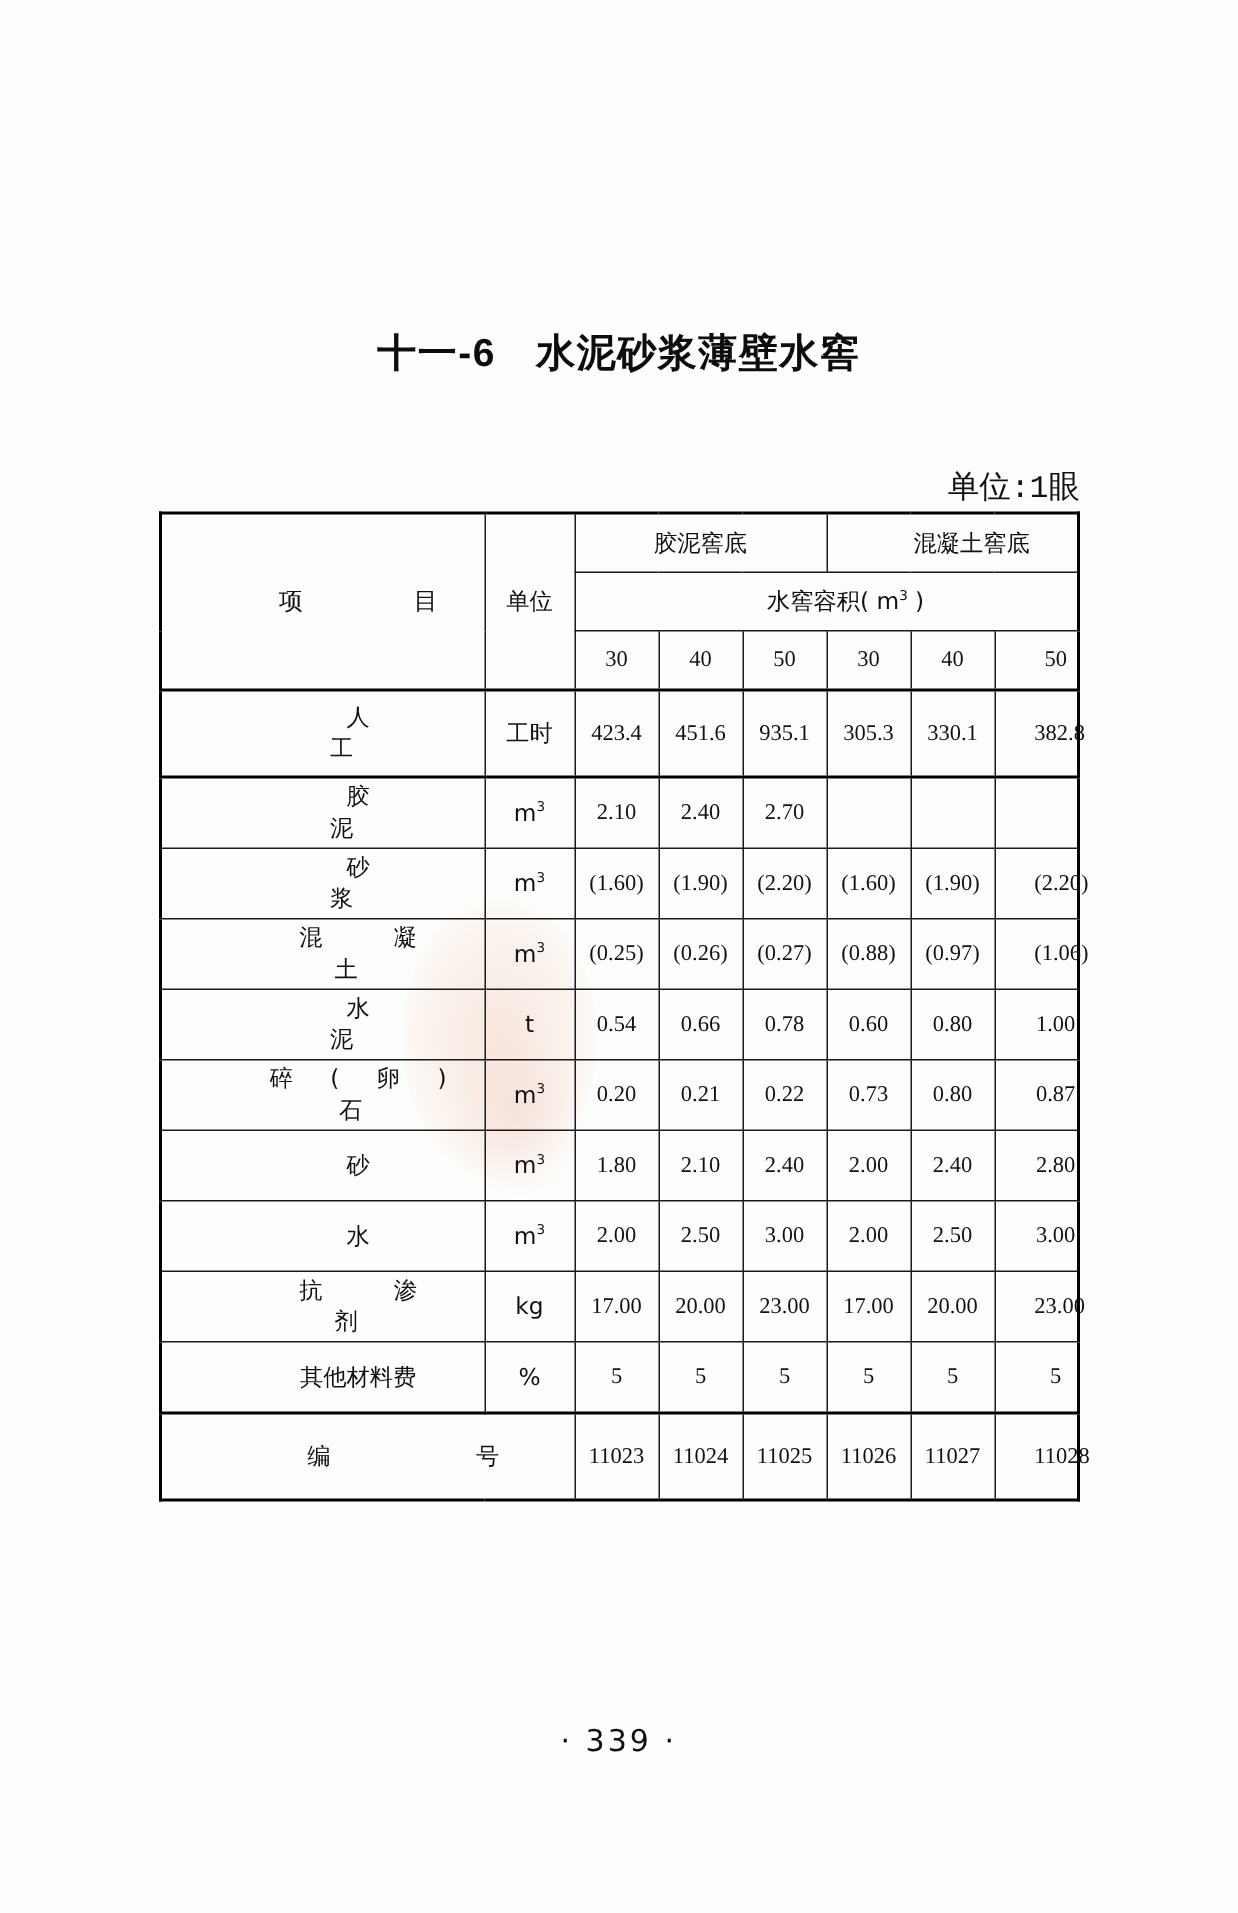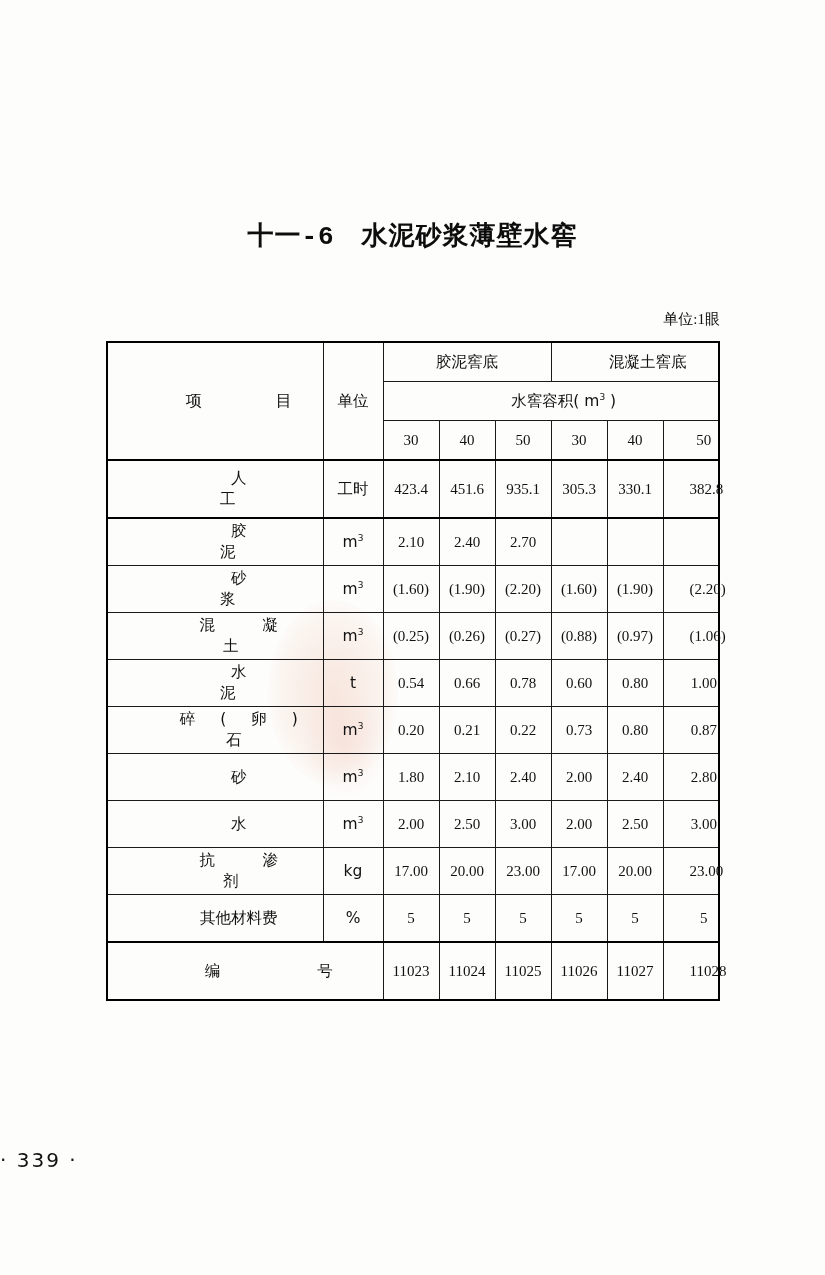--- a/index.html
+++ b/index.html
@@ -43,42 +43,42 @@
     background: radial-gradient(ellipse at 50% 50%, rgba(222,120,90,0.10) 0%, rgba(255,255,255,0) 70%);
     pointer-events: none;
   }
 
   .title {
     position: absolute;
     top: 218px;
     left: 0;
     width: 825px;
     text-align: center;
-    font-family: Liberation Mono, monospace;
+    font-family: Liberation Sans, sans-serif;
     font-weight: bold;
     font-size: 26px;
     letter-spacing: 1px;
     color: #0d0d0d;
   }
   .worknote {
     position: absolute;
     top: 280px;
     left: 0;
     width: 825px;
     text-align: center;
     font-size: 16.5px;
     font-family: "DejaVu Sans", sans-serif;
     color: #111;
   }
   .unitline {
     position: absolute;
     top: 310px;
     right: 105px;
-    font-size: 15px;
-    font-family: Liberation Serif, serif;
+    font-size: 21px;
+    font-family: Liberation Mono, monospace;
   }
 
   table.main {
     position: absolute;
     left: 106px;
     top: 341px;
     width: 612px;
     border-collapse: collapse;
     table-layout: fixed;
     font-size: 15px;
@@ -113,20 +113,21 @@
 
   .row-tall td { height: 56px; }
   .row-norm td { height: 46px; }
   .row-head td { height: 38px; }
 
   .pagenum {
     position: absolute;
     left: 0;
     top: 1148px;
     width: 825px;
+    text-align: center;
     font-family: "DejaVu Sans", sans-serif;
     font-size: 20px;
     letter-spacing: 2px;
   }
 </style>
 </head>
 <body>
 
 <div class="page">
   <div class="stain"></div>

